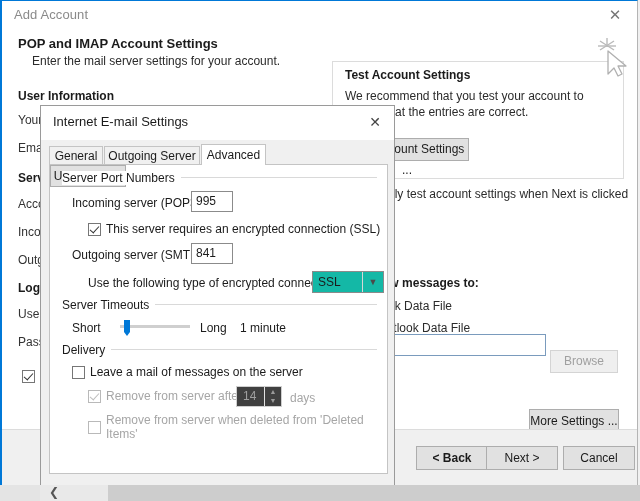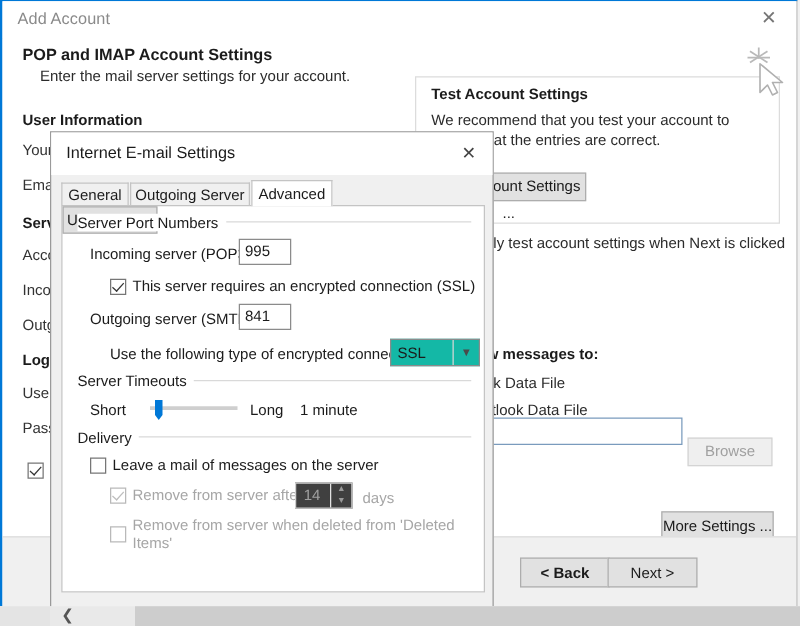--- a/index.html
+++ b/index.html
@@ -497,20 +497,21 @@
 
       <div class="datafile-input" title=""></div>
       <div class="btn disabled browse-button">Browse</div>
 
       <div class="btn more-settings-button">More Settings ...</div>
     </div>
 
     <div class="wizard-footer">
       <div class="btn footer-btn fb-back">&lt; Back</div>
       <div class="btn footer-btn fb-next">Next &gt;</div>
+      <div class="btn footer-btn fb-cancel">Cancel</div>
     </div>
   </div>
 
   <div class="modal">
 
     <div class="modal-titlebar">
       <div class="modal-title">Internet E-mail Settings</div>
       <div class="modal-close">✕</div>
     </div>
 

